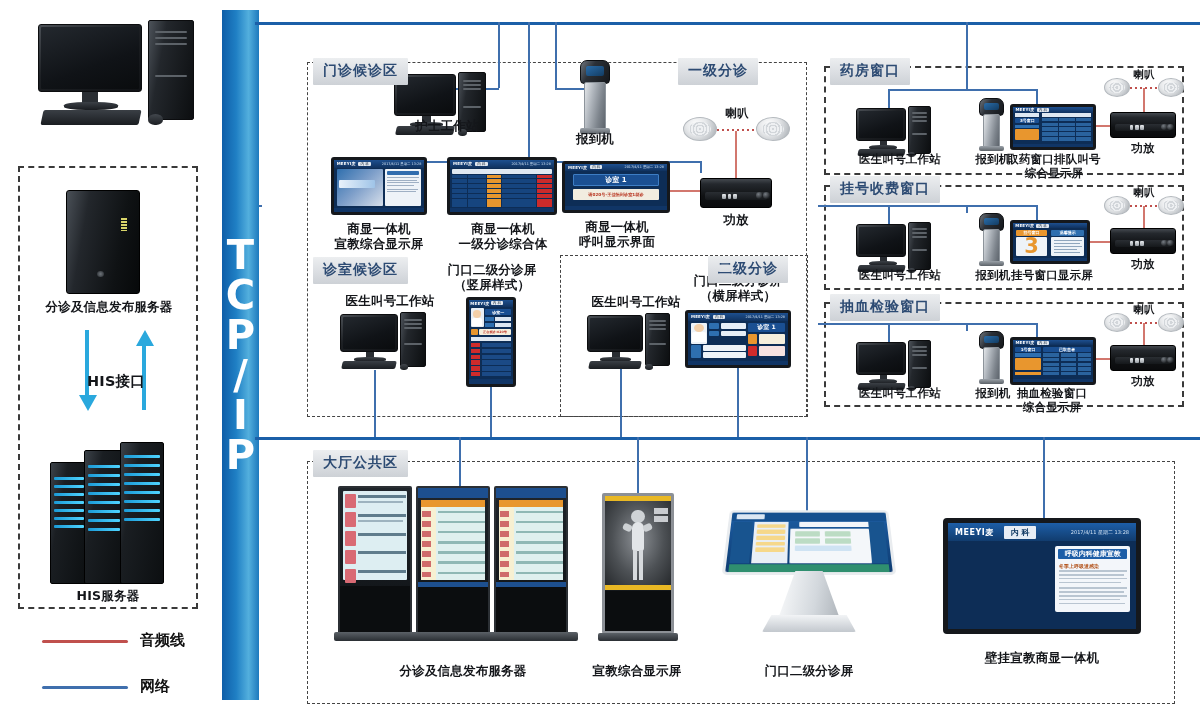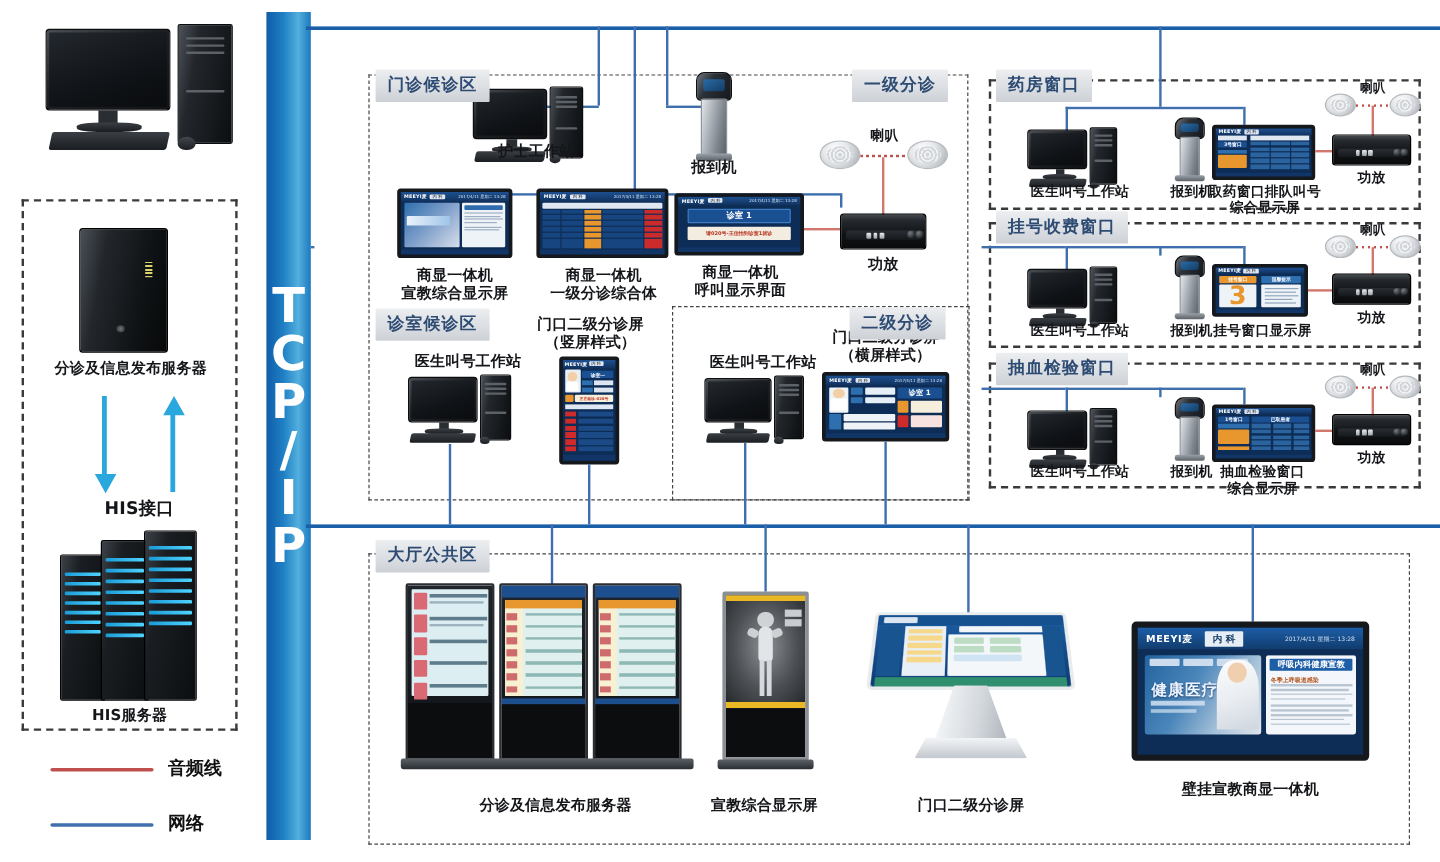--- a/index.html
+++ b/index.html
@@ -173,21 +173,21 @@
   <div class="srv" style="left:66px;top:190px;width:74px;height:104px;">
     <div class="led"></div>
       <div class="pw"></div>
   </div>
   <div class="cap cap-13" style="left:14px;top:299px;width:190px;">分诊及信息发布服务器</div>
 
   <div class="wire-v" style="position:absolute;left:85px;top:330px;width:4px;height:68px;background:#2aa8dd;"></div>
   <div class="arr" style="left:79px;top:395px;border-left:9px solid transparent;border-right:9px solid transparent;border-top:16px solid #2aa8dd;"></div>
   <div class="wire-v" style="position:absolute;left:142px;top:345px;width:4px;height:65px;background:#2aa8dd;"></div>
   <div class="arr" style="left:136px;top:330px;border-left:9px solid transparent;border-right:9px solid transparent;border-bottom:16px solid #2aa8dd;"></div>
-  <div class="cap cap-15" style="left:78px;top:373px;width:76px;margin-top:43px;">HIS接口</div>
+  <div class="cap cap-15" style="left:78px;top:373px;width:76px;">HIS接口</div>
 
   <div style="position:absolute;left:40px;top:440px;width:136px;height:150px;">
     <div class="rack" style="left:10px;top:22px;width:38px;height:122px;">
       <i style="top:14px;"></i>
         <i style="top:22px;"></i>
         <i style="top:30px;"></i>
       <i style="top:38px;"></i>
         <i style="top:46px;"></i>
         <i style="top:54px;"></i>
       <i style="top:62px;"></i>
@@ -330,21 +330,21 @@
       </div>
     <div style="position:absolute;left:8%;top:54%;width:84%;height:24%;background:#f2ede0;
          border-radius:1px;display:flex;align-items:center;justify-content:center;">
       <span style="color:#b8341f;font-size:4.2px;font-weight:bold;white-space:nowrap;">请020号-王佳怡到诊室1就诊</span>
       </div>
     <div class="foot"></div>
   </div>
   <div class="cap cap-13" style="left:556px;top:219px;width:122px;">商显一体机
 呼叫显示界面</div>
 
-  <div class="zone-tag" style="left:710px;top:58px;">一级分诊</div>
+  <div class="zone-tag" style="left:678px;top:58px;">一级分诊</div>
 
   <div class="spk" style="left:683px;top:117px;width:34px;height:24px;"></div>
   <div class="spk" style="left:756px;top:117px;width:34px;height:24px;"></div>
   <div class="dots" style="left:717px;top:129px;width:39px;"></div>
   <div class="cap cap-12" style="left:707px;top:106px;width:60px;">喇叭</div>
   <div class="audio audio-v" style="left:735px;top:131px;height:49px;"></div>
 
   <div class="amp" style="left:700px;top:178px;width:72px;height:30px;">
     <div class="row"></div>
     <div class="sw" style="left:30%;width:5%;"></div>
@@ -846,33 +846,20 @@
   </div>
   <div class="cap cap-13" style="left:744px;top:663px;width:130px;">门口二级分诊屏</div>
 
   <div class="tv" style="left:943px;top:518px;width:198px;height:116px;">
     <div style="position:absolute;left:0;top:0;right:0;height:17%;background:linear-gradient(180deg,#1d5ea7,#113c6e);
          display:flex;align-items:center;">
       <span style="color:#fff;font-size:8px;font-weight:bold;margin-left:7px;letter-spacing:.5px;">MEEYI麦</span>
       <span style="background:#e7edf5;color:#123a63;font-size:8px;font-weight:bold;margin-left:10px;padding:1px 7px;border-radius:1px;">内 科</span>
       <span style="margin-left:auto;margin-right:7px;color:#cfe0f2;font-size:5px;">2017/4/11  星期二 13:28</span>
     </div>
-    <div style="position:absolute;left:3%;top:22%;width:52%;height:62%;border-radius:2px;
-         background:linear-gradient(120deg,#23639f 0%,#4b86ba 40%,#a9c3da 72%,#dfe6ee 100%);overflow:hidden;">
-      <div style="position:absolute;left:4%;top:4%;width:26%;height:9%;background:#ccdcec;border-radius:1px;"></div>
-      <div style="position:absolute;left:33%;top:4%;width:26%;height:9%;background:#ccdcec;border-radius:1px;"></div>
-      <div style="position:absolute;left:62%;top:4%;width:26%;height:9%;background:#ccdcec;border-radius:1px;"></div>
-      <span style="position:absolute;left:6%;top:30%;color:#eaf3ff;font-size:13px;font-weight:bold;
-                   text-shadow:0 1px 2px rgba(0,30,70,.7);letter-spacing:1px;">健康医疗</span>
-      <div style="position:absolute;left:6%;top:58%;width:46%;height:5%;background:#d3e2f2;opacity:.85;"></div>
-      <div style="position:absolute;left:6%;top:68%;width:38%;height:4%;background:#d3e2f2;opacity:.7;"></div>
-      <div style="position:absolute;right:2%;top:6%;width:36%;height:88%;border-radius:40% 40% 0 0;
-           background:linear-gradient(160deg,#fdfdfd 0%,#e8ecf1 55%,#cfd6de 100%);"></div>
-      <div style="position:absolute;right:13%;top:9%;width:16%;height:26%;border-radius:50%;background:#f0cfae;"></div>
-    </div>
     <div style="position:absolute;left:57%;top:22%;right:3%;height:62%;background:#f3f6fa;border-radius:2px;overflow:hidden;">
       <div style="position:absolute;left:4%;top:4%;right:4%;height:16%;background:#1d5ea7;border-radius:1px;
            display:flex;align-items:center;justify-content:center;">
         <span style="color:#fff;font-size:7px;font-weight:bold;">呼吸内科健康宣教</span>
         </div>
       <span style="position:absolute;left:5%;top:25%;color:#b4561f;font-size:5px;font-weight:bold;">冬季上呼吸道感染</span>
       <div style="position:absolute;left:5%;top:36%;right:5%;height:2px;background:#b9c5d1;"></div>
       <div style="position:absolute;left:5%;top:42%;right:8%;height:1.6px;background:#b9c5d1;"></div>
       <div style="position:absolute;left:5%;top:48%;right:5%;height:1.6px;background:#b9c5d1;"></div>
       <div style="position:absolute;left:5%;top:54%;right:12%;height:1.6px;background:#b9c5d1;"></div>

